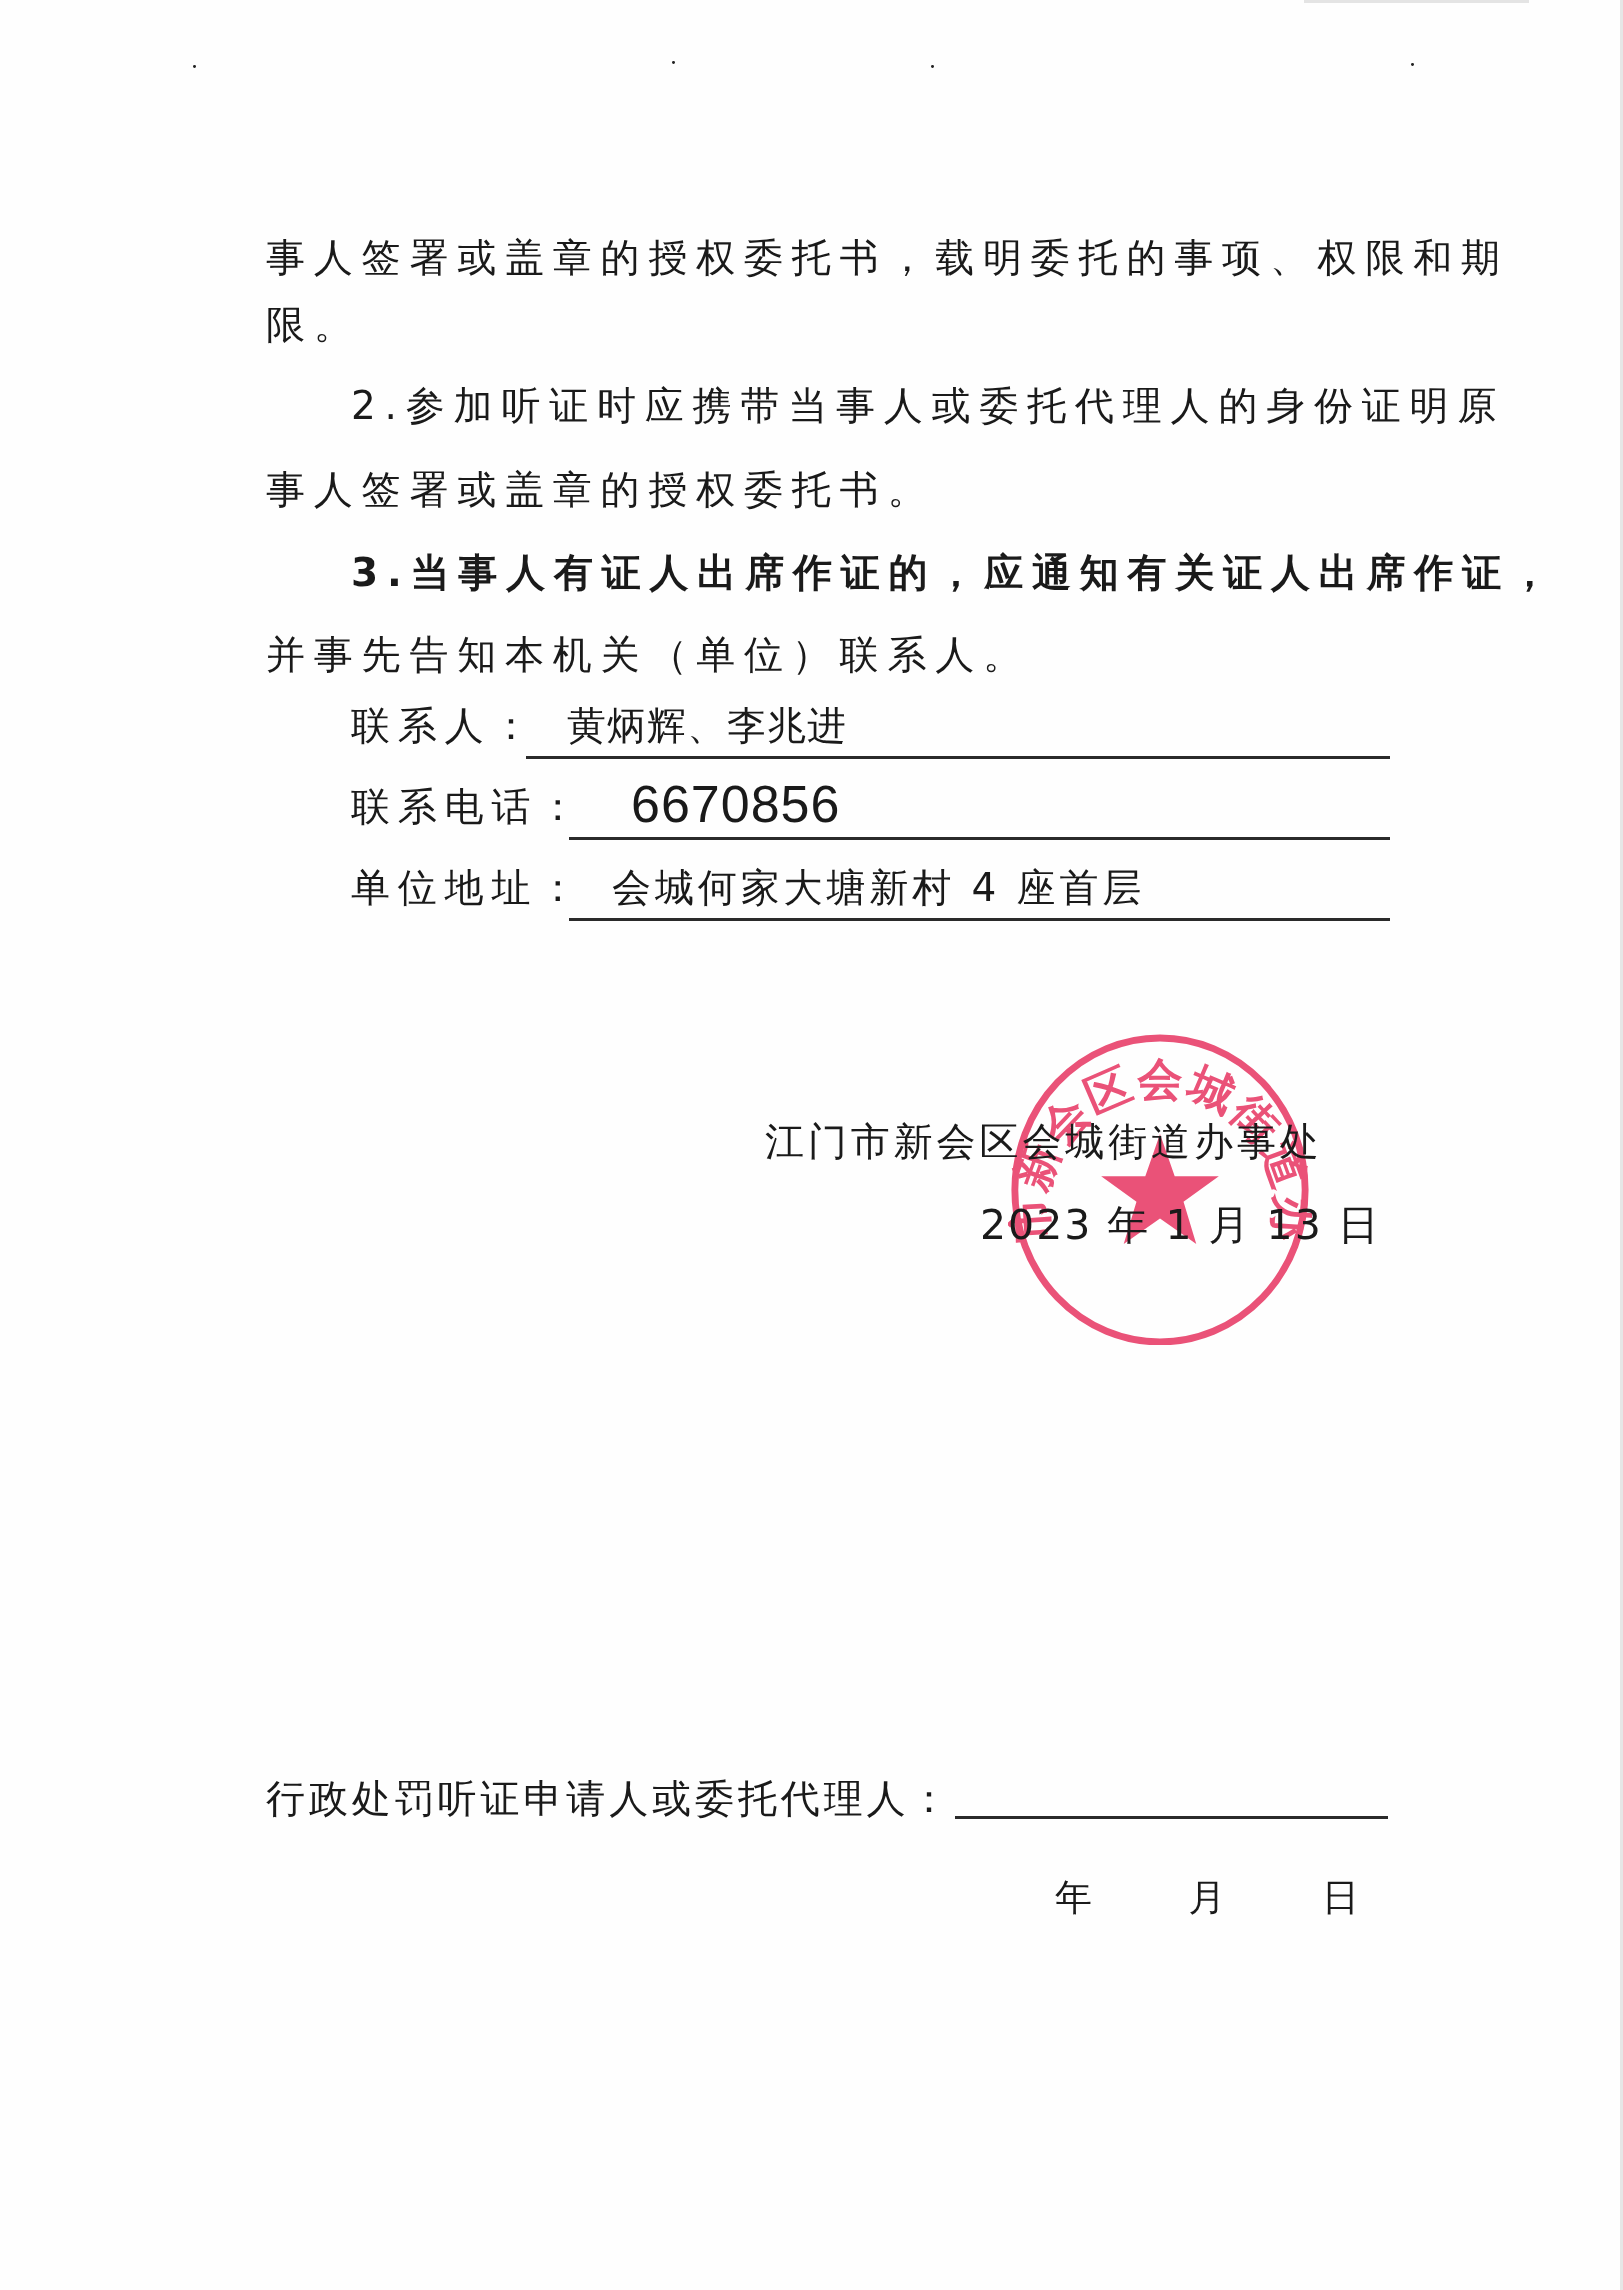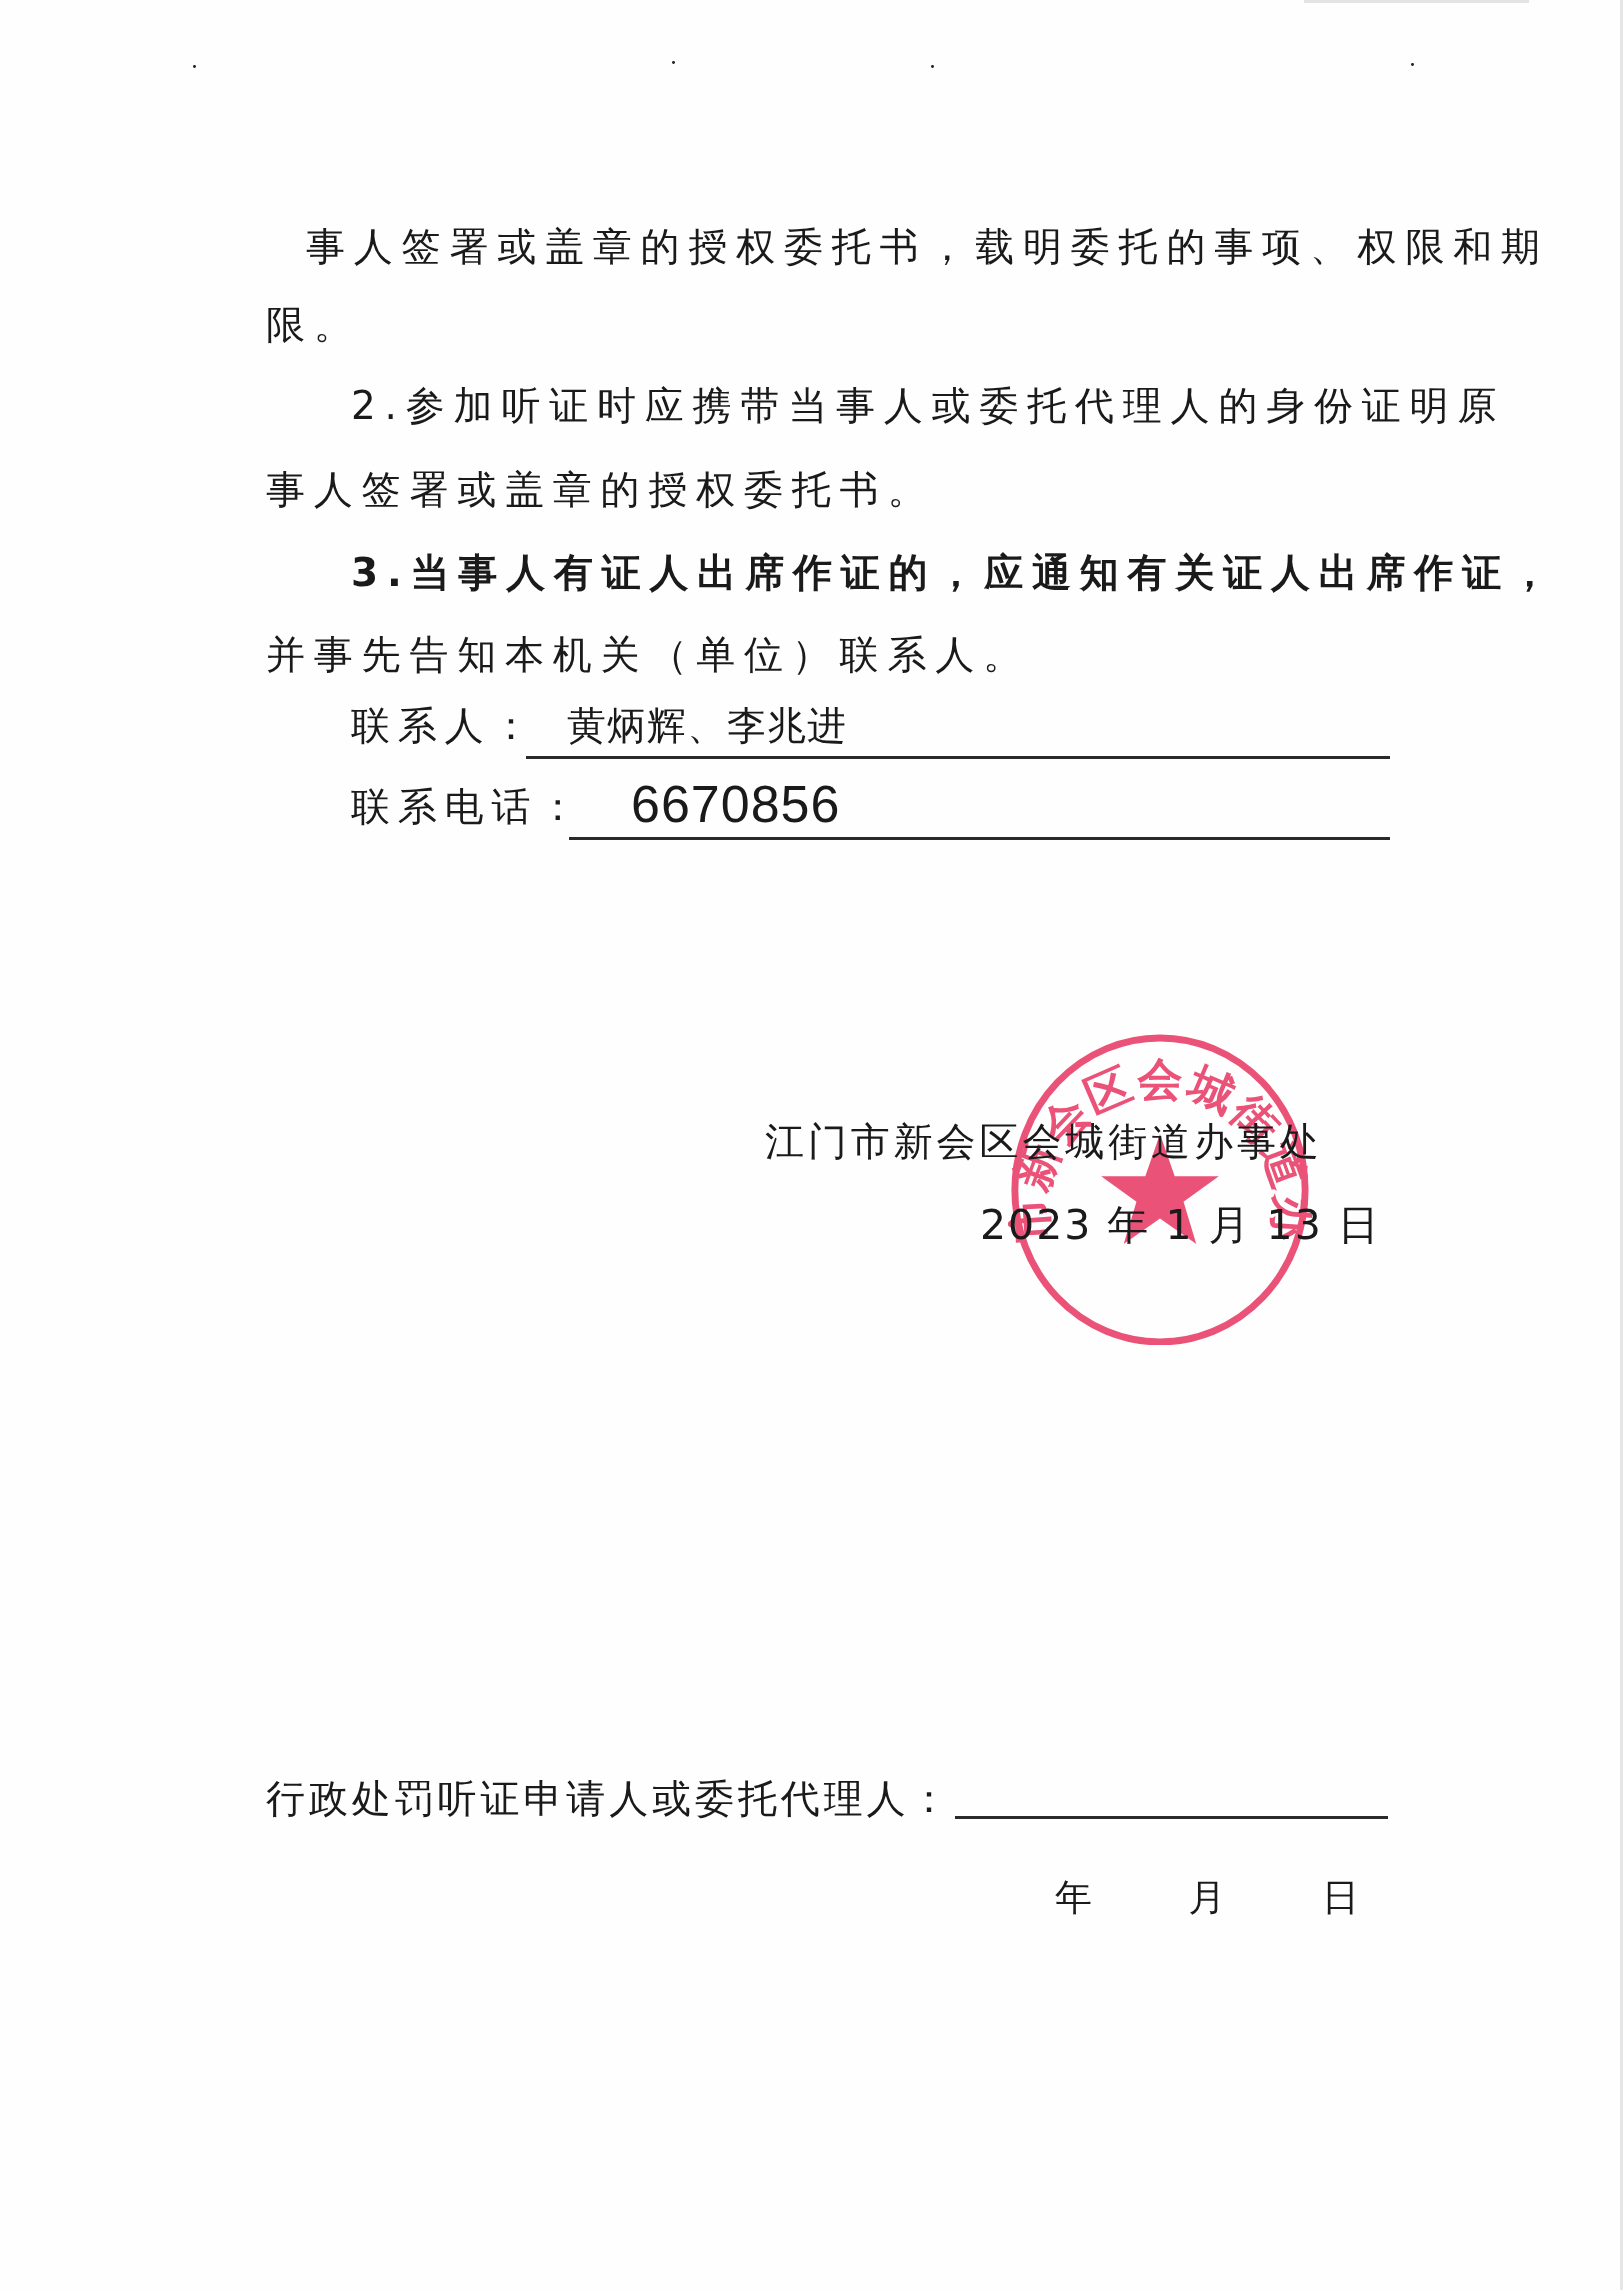--- a/index.html
+++ b/index.html
@@ -28,39 +28,44 @@
 
 <div class="page">
   <div class="edge-right"></div>
   <div class="edge-top"></div>
 
   <div class="dot" style="left:193px;top:65px;"></div>
   <div class="dot" style="left:672px;top:61px;"></div>
   <div class="dot" style="left:931px;top:65px;"></div>
   <div class="dot" style="left:1411px;top:63px;"></div>
 
-  <div class="line" style="top:222px;margin-left:40px;">事人签署或盖章的授权委托书，载明委托的事项、权限和期</div>
+  <div class="line" style="top:233px;">事人签署或盖章的授权委托书，载明委托的事项、权限和期</div>
   <div class="line" style="top:300px;">限。</div>
   <div class="line indent" style="top:381px;">2.参加听证时应携带当事人或委托代理人的身份证明原</div>
   <div class="line" style="top:465px;">事人签署或盖章的授权委托书。</div>
   <div class="line indent" style="top:548px;font-weight:bold;">3.当事人有证人出席作证的，应通知有关证人出席作证，</div>
   <div class="line" style="top:630px;">并事先告知本机关（单位）联系人。</div>
 
   <div class="field-row" style="top:704px;">
     <span class="field-label">联系人：</span>
     <span class="field-value" style="left:216px;">黄炳辉、李兆进</span>
     <div class="field-rule" style="width:864px;"></div>
   </div>
 
   <div class="field-row" style="top:785px;">
     <span class="field-label">联系电话：</span>
     <span class="field-value" style="left:280px; font-family:Liberation Sans, sans-serif; font-size:52px;">6670856</span>
     <div class="field-rule" style="width:821px;"></div>
   </div>
 
+  <div class="field-row" style="top:866px;">
+    <span class="field-label">单位地址：</span>
+    <span class="field-value" style="left:261px; letter-spacing:3.9px;">会城何家大塘新村 4 座首层</span>
+    <div class="field-rule" style="width:821px;"></div>
+  </div>
 
   <svg class="stamp" viewBox="0 0 310 320">
     <defs>
       <path id="sealArc" d="M 50 235 A 118 118 0 1 1 262 235" fill="none"></path>
     </defs>
     <ellipse cx="155" cy="162" rx="148" ry="155" fill="none" stroke="#e8406a" stroke-width="7"></ellipse>
     <text font-size="46" font-weight="bold" fill="#e8406a" font-family="'DejaVu Sans',sans-serif" letter-spacing="2">
       <textPath href="#sealArc" startOffset="50%" text-anchor="middle">江门市新会区会城街道办事处</textPath>
     </text>
     <polygon fill="#e8406a" points="155,105 170,148 215,148 179,174 192,217 155,191 118,217 131,174 95,148 140,148"></polygon>

